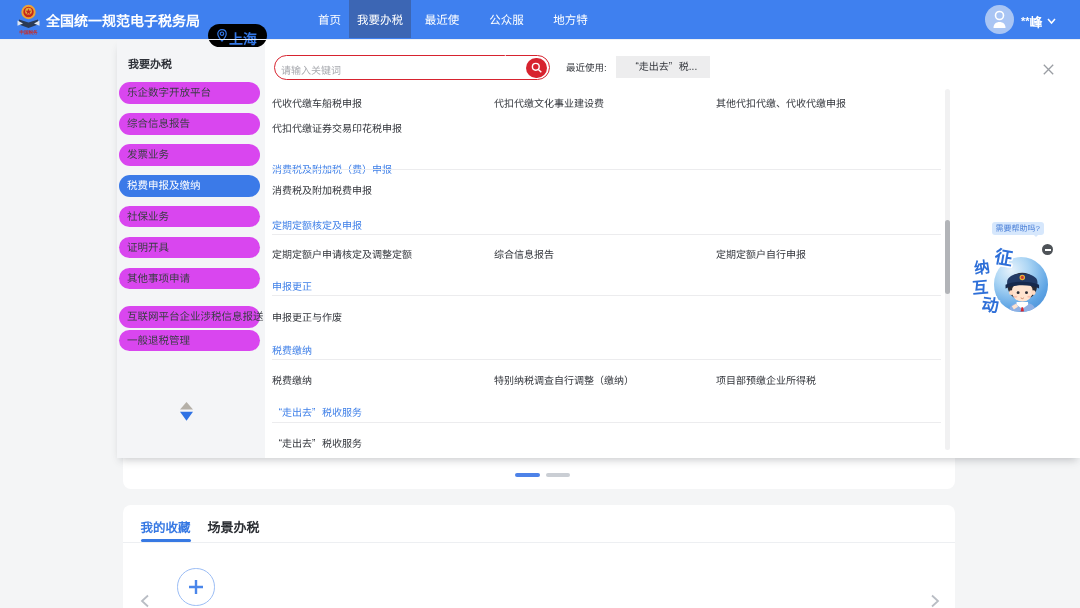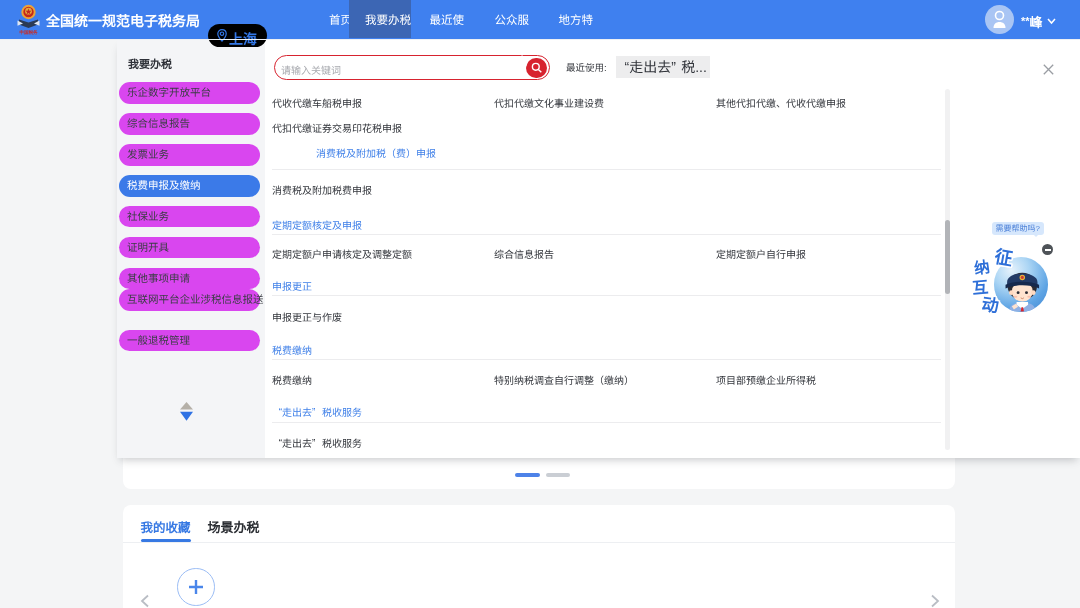--- a/index.html
+++ b/index.html
@@ -7,38 +7,38 @@
   html,body { width:1080px; height:608px; overflow:hidden; }
   body { font-family:"Liberation Sans", sans-serif; background:#f4f5f6; position:relative; }
   .abs { position:absolute; }
 
   
   .navbar { position:absolute; left:0; top:0; width:1080px; height:39px; background:#3f80ef; z-index:5;}
   .navstrip { position:absolute; left:0; top:39px; width:1080px; height:1px; background:#edf0f5; z-index:5;}
   .brand { position:absolute; left:46px; top:9.5px; color:#fff; font-size:14px; font-weight:bold; }
   .citypill { position:absolute; left:208px; top:24px; width:59px; height:23px; background:#000000; border-radius:12px;text-decoration:underline; }
   .citypill span { position:absolute; left:21px; top:4px; color:#3377e6; font-size:14px; font-weight:bold; }
-  .nav-item { position:absolute; top:0; height:38px; line-height:41px; color:#fff; font-size:11.5px; text-align:right; }
+  .nav-item { position:absolute; top:0; height:38px; line-height:41px; color:#fff; font-size:11.5px; text-align:center; }
   .nav-active { background:#3c66b4; }
   .avatar { position:absolute; left:985px; top:5px; width:29px; height:29px; border-radius:50%; background:#a9c5f4; }
   .uname { position:absolute; left:1021px; top:12px; color:#fff; font-size:13px; font-weight:bold; }
 
   
   .panel { position:absolute; left:117px; top:40px; width:963px; height:418px; background:#fff; box-shadow:0 5px 8px -3px rgba(60,64,72,0.28); z-index:4;}
   .side { position:absolute; left:0; top:0; width:148px; height:418px; background:#f4f5f7; }
   .side-h { position:absolute; left:11px; top:14.5px; font-size:11px; font-weight:bold; color:#2e3138; }
   .pill { position:absolute; left:1.5px; width:141px; height:21.5px; border-radius:11px; background:#d946ef; color:#3a3d44; font-size:10.5px; line-height:21.5px; padding-left:8.5px; white-space:nowrap; }
   .pill.sel { background:#3b7ae8; color:#fff; }
 
   
   .sbox { position:absolute; left:157px; top:15px; width:276px; height:25px; border:1.6px solid #d7232f; border-radius:13px; background:#fff; }
   .sbox .ph { position:absolute; left:6px; top:6px; font-size:10px; color:#a9abb0; }
   .scirc { position:absolute; right:2.2px; top:1.6px; width:20.5px; height:20.5px; border-radius:50%; background:#d7232f; }
   .recent { position:absolute; left:449px; top:19.8px; font-size:9.5px; color:#33363c; }
-  .rtag { position:absolute; left:499px; top:16px; width:94px; height:22px; background:#ededee; font-size:14px; color:#33363c; line-height:22px; text-align:center; white-space:nowrap; }
+  .rtag { position:absolute; left:499px; top:16px; width:94px; height:22px; background:#ededee; font-size:10px; color:#33363c; line-height:22px; text-align:center; white-space:nowrap; }
 
   
   .item { position:absolute; font-size:10px; line-height:11px; color:#33363c; white-space:nowrap; }
   .sect { position:absolute; font-size:10px; line-height:11px; color:#4080e8; white-space:nowrap; }
   .divline { position:absolute; left:155px; width:669px; height:1px; background:#ececee; }
   .fq { display:inline-block; width:10px; text-align:right; }
   .fq2 { display:inline-block; width:10px; text-align:left; }
   .c1 { left:155px; } .c2 { left:377px; } .c3 { left:599px; }
 
   
@@ -108,21 +108,21 @@
 <div class="panel">
   <div class="side">
     <div class="side-h">我要办税</div>
     <div class="pill" style="top:42.3px;">乐企数字开放平台</div>
     <div class="pill" style="top:73.2px;">综合信息报告</div>
     <div class="pill" style="top:104.1px;">发票业务</div>
     <div class="pill sel" style="top:135px;">税费申报及缴纳</div>
     <div class="pill" style="top:165.9px;">社保业务</div>
     <div class="pill" style="top:196.9px;">证明开具</div>
     <div class="pill" style="top:227.7px;">其他事项申请</div>
-    <div class="pill" style="top:249px;">互联网平台企业涉税信息报送</div>
+    <div class="pill" style="top:266px;">互联网平台企业涉税信息报送</div>
     <div class="pill" style="top:289.5px;">一般退税管理</div>
     <svg class="abs" style="left:63px;top:362px" width="13" height="19" viewBox="0 0 13 19">
       <path d="M6.5 0 L13 7.6 L0 7.6 Z" fill="#b5b0a8"></path>
       <path d="M6.5 18.8 L13 9.8 L0 9.8 Z" fill="#2f72e4"></path>
     </svg>
   </div>
 
   <div class="sbox">
     <div class="ph">请输入关键词</div>
     <div class="scirc">
@@ -136,21 +136,21 @@
   <div class="rtag"><span class="fq">“</span>走出去<span class="fq2">”</span>税...</div>
   <svg class="abs" style="left:926px;top:23.5px" width="11" height="11" viewBox="0 0 11 11">
       <path d="M0.8 0.8 L10.2 10.2 M10.2 0.8 L0.8 10.2" stroke="#9a9da3" stroke-width="1.3"></path>
     </svg>
 
   <div class="item c1" style="top:58.0px;">代收代缴车船税申报</div>
   <div class="item c2" style="top:58.0px;">代扣代缴文化事业建设费</div>
   <div class="item c3" style="top:58.0px;">其他代扣代缴、代收代缴申报</div>
   <div class="item c1" style="top:83.0px;">代扣代缴证券交易印花税申报</div>
 
-  <div class="sect c1" style="top:108px;margin-left:44px;">消费税及附加税（费）申报</div>
+  <div class="sect c1" style="top:124px;">消费税及附加税（费）申报</div>
   <div class="divline" style="top:128.5px;"></div>
   <div class="item c1" style="top:145.0px;">消费税及附加税费申报</div>
 
   <div class="sect c1" style="top:179.5px;">定期定额核定及申报</div>
   <div class="divline" style="top:193.5px;"></div>
   <div class="item c1" style="top:209.3px;">定期定额户申请核定及调整定额</div>
   <div class="item c2" style="top:209.3px;">综合信息报告</div>
   <div class="item c3" style="top:209.3px;">定期定额户自行申报</div>
 
   <div class="sect c1" style="top:240.5px;">申报更正</div>

